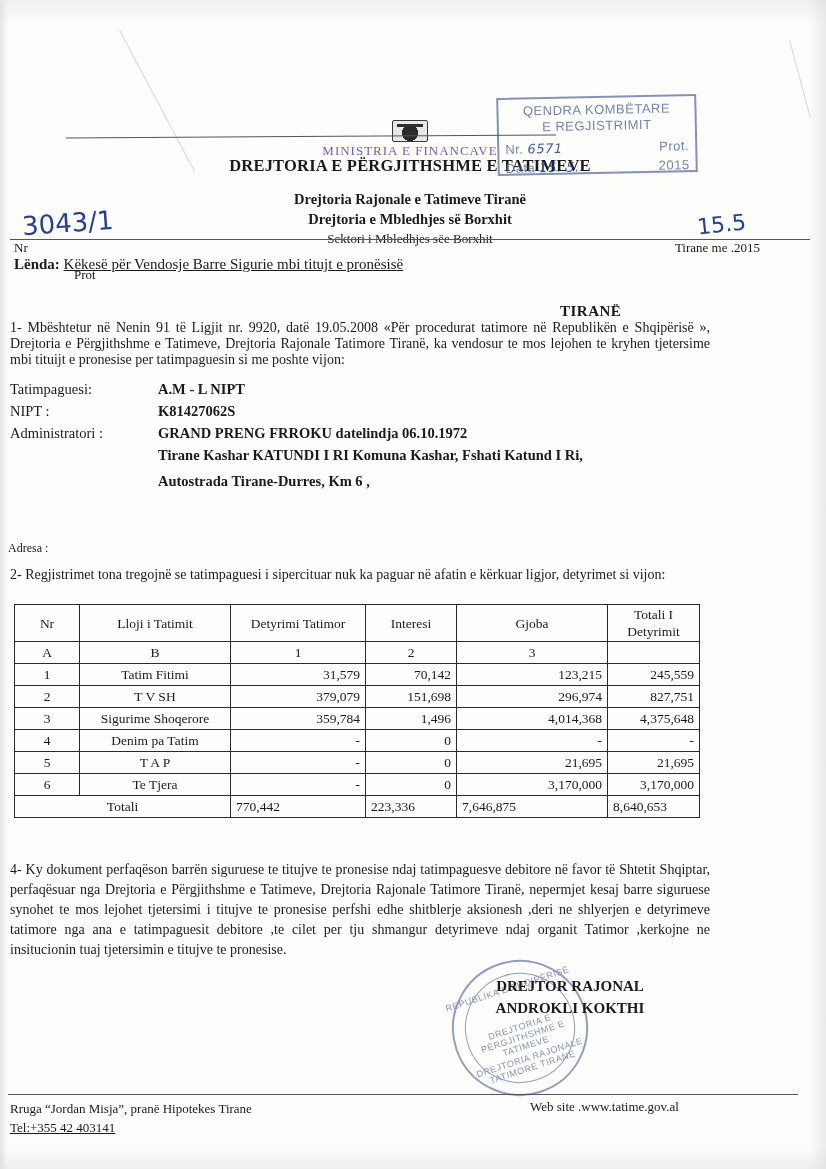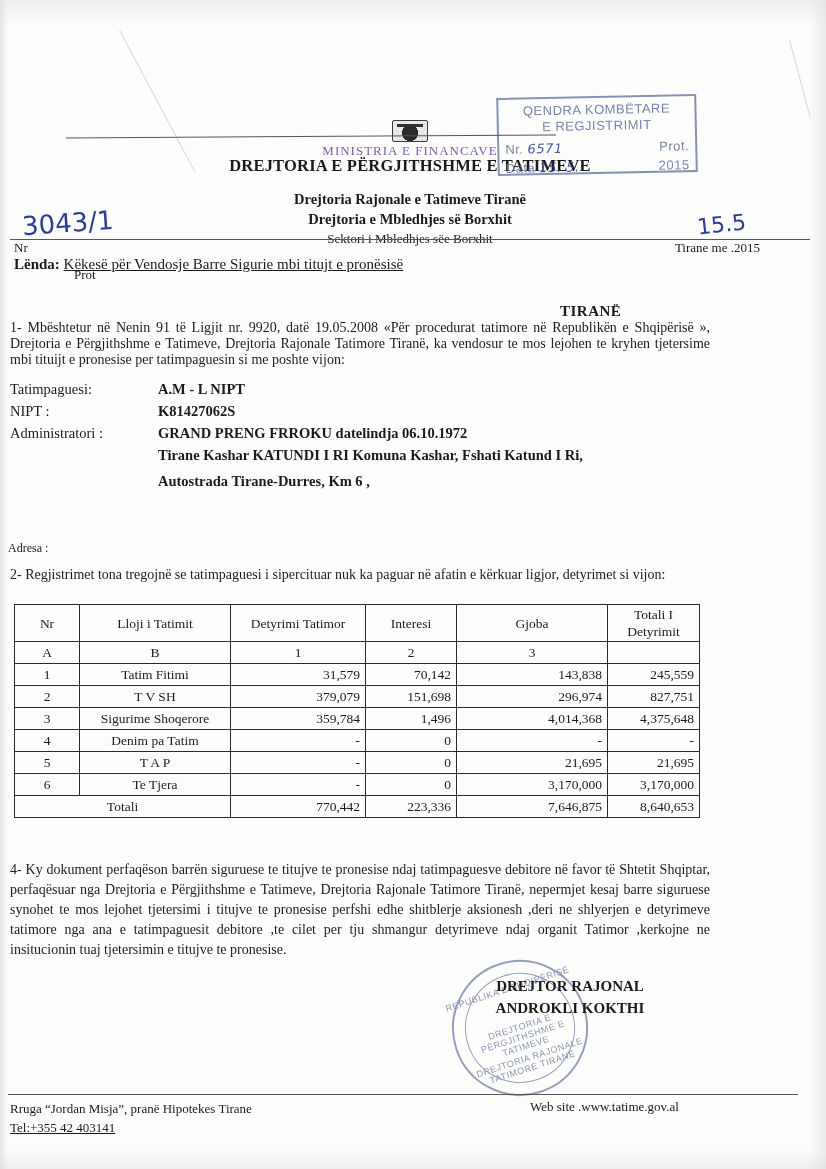--- a/index.html
+++ b/index.html
@@ -274,21 +274,21 @@
     height: 19px;
     line-height: 17px;
   }
   table.tax th {
     font-weight: normal;
     text-align: center;
   }
   td.c { text-align: center; }
   td.r { text-align: right; }
   td.l { text-align: center; }
-  tr.total td { text-align: right; }
+  tr.total td { }
   tr.total td.lbl { text-align: center; }
 
   
   .para3 {
     position: absolute;
     left: 10px;
     top: 800px;
     width: 700px;
     font-size: 14px;
     line-height: 19px;
@@ -479,21 +479,21 @@
             <td class="c">3</td>
             <td class="c"></td>
           </tr>
         </thead>
         <tbody>
           <tr>
             <td class="c">1</td>
             <td class="l">Tatim Fitimi</td>
             <td class="r">31,579</td>
             <td class="r">70,142</td>
-            <td class="r">143,838</td>
+            <td class="r">123,215</td>
             <td class="r">245,559</td>
           </tr>
           <tr>
             <td class="c">2</td>
             <td class="l">T V SH</td>
             <td class="r">379,079</td>
             <td class="r">151,698</td>
             <td class="r">296,974</td>
             <td class="r">827,751</td>
           </tr>

